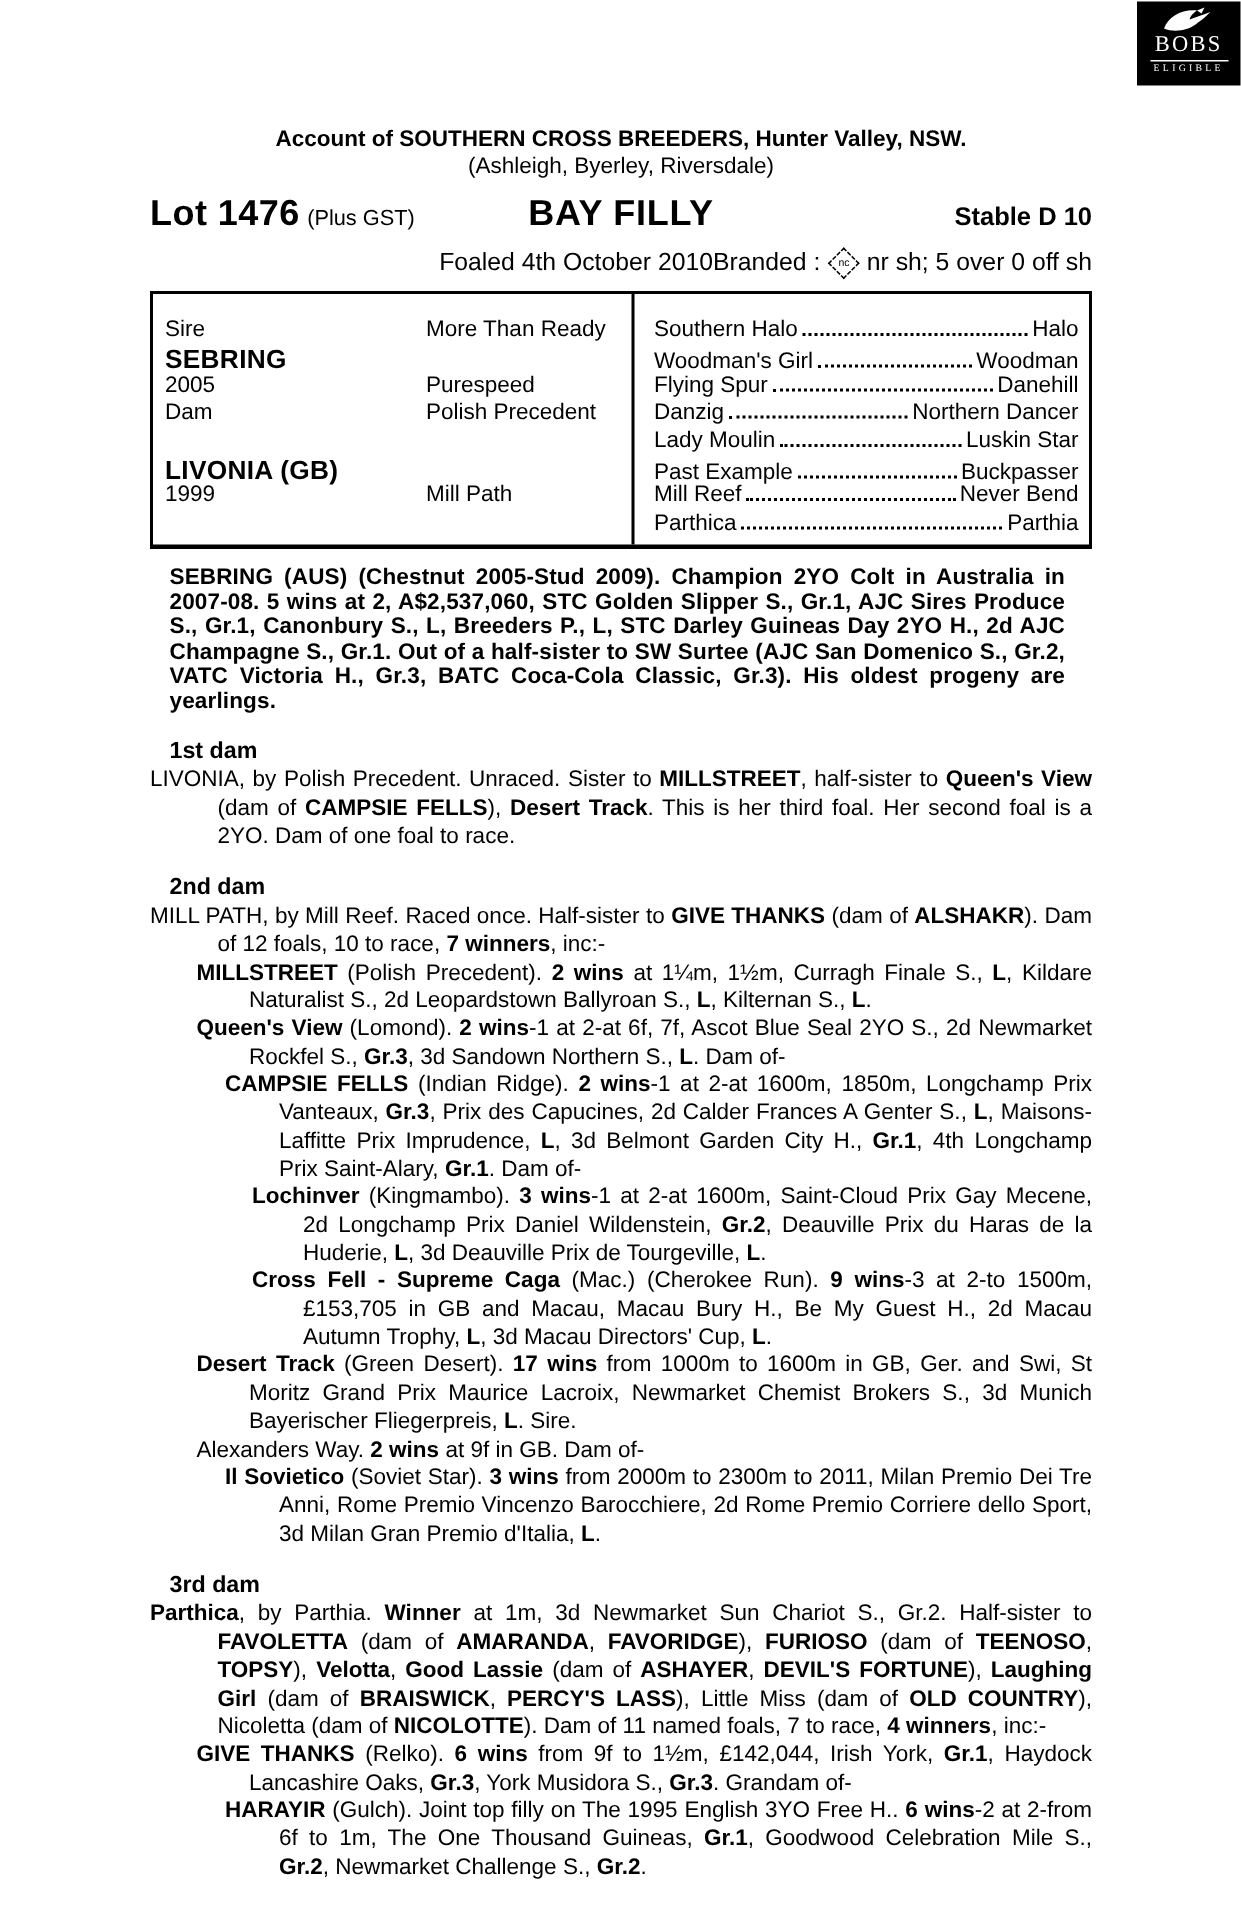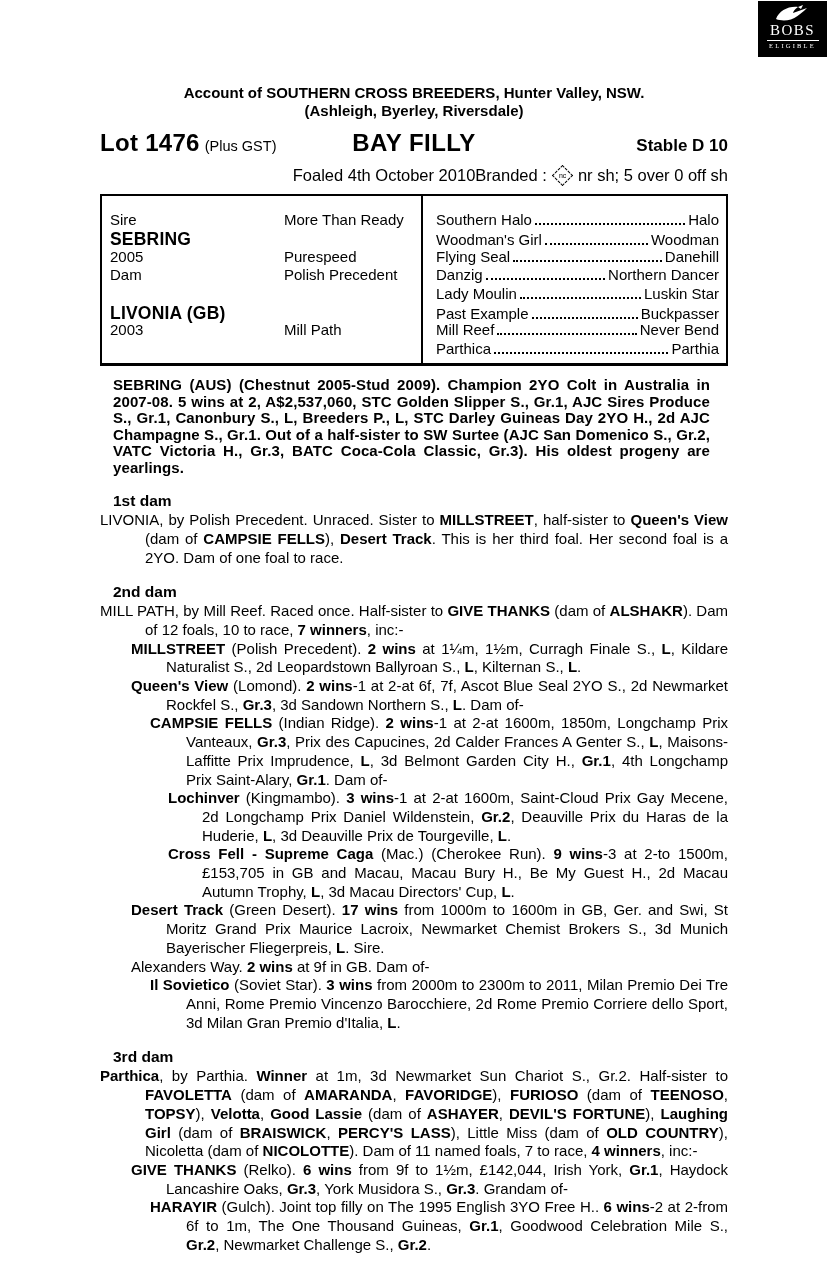--- a/index.html
+++ b/index.html
@@ -17,21 +17,21 @@
     display:flex;flex-direction:column;align-items:center;justify-content:flex-start;
     padding-top:3px;box-sizing:border-box;
   }
   .bobs-logo .word{color:#fff;font-family:"Liberation Serif", serif;font-size:15px;letter-spacing:1.5px;line-height:15px;margin-top:1px;}
   .bobs-logo .rule{width:52px;height:1px;background:#fff;margin-top:2px;}
   .bobs-logo .sub{color:#fff;font-family:"Liberation Serif", serif;font-size:6.5px;letter-spacing:2.2px;line-height:8px;margin-top:1px;}
 
   
   .header{position:relative;}
   .account{ text-align:center;font-weight:bold;font-size:15px;line-height:18px;margin-top:28px;}
-  .account-sub{text-align:center;font-weight:bold;font-size:15px;line-height:18px;}
+  .account-sub{text-align:center;font-weight:normal;font-size:15px;line-height:18px;}
   .lot-row{display:grid;grid-template-columns:1fr auto 1fr;align-items:baseline;margin-top:9px;}
   .lot{font-weight:bold;font-size:24px;letter-spacing:0.3px;}
   .gst{font-size:14.5px;margin-left:5px;text-align:center;}
   .sex-title{font-weight:bold;font-size:24px;letter-spacing:0.5px;text-align:center;}
   .stable{font-weight:bold;font-size:17px;justify-self:end;}
   .foaled-row{display:flex;justify-content:flex-end;align-items:center;font-size:16.5px;margin-top:7px;line-height:22px;}
   .branded{display:flex;align-items:center;}
   .brand-diamond{
     width:13px;height:13px;border:1px dashed #000;transform:rotate(45deg);
     display:inline-flex;align-items:center;justify-content:center;margin:0 8px;flex:none;
@@ -120,21 +120,21 @@
           <div class="ped-c3">
             <span>Woodman's Girl</span>
             <span class="leader"></span>
             <span>Woodman</span>
           </div>
         </div>
         <div class="ped-row">
           <div class="ped-c1 year">2005</div>
           <div class="ped-c2">Purespeed</div>
           <div class="ped-c3">
-            <span>Flying Seal</span>
+            <span>Flying Spur</span>
             <span class="leader"></span>
             <span>Danehill</span>
           </div>
         </div>
         <div class="ped-row">
           <div class="ped-c1 label">Dam</div>
           <div class="ped-c2">Polish Precedent</div>
           <div class="ped-c3">
             <span>Danzig</span>
             <span class="leader"></span>
@@ -153,21 +153,21 @@
         <div class="ped-row">
           <div class="ped-c1 name">LIVONIA (GB)</div>
           <div class="ped-c2"></div>
           <div class="ped-c3">
             <span>Past Example</span>
             <span class="leader"></span>
             <span>Buckpasser</span>
           </div>
         </div>
         <div class="ped-row">
-          <div class="ped-c1 year">2003</div>
+          <div class="ped-c1 year">1999</div>
           <div class="ped-c2">Mill Path</div>
           <div class="ped-c3">
             <span>Mill Reef</span>
             <span class="leader"></span>
             <span>Never Bend</span>
           </div>
         </div>
         <div class="ped-row">
           <div class="ped-c1 "></div>
           <div class="ped-c2"></div>

